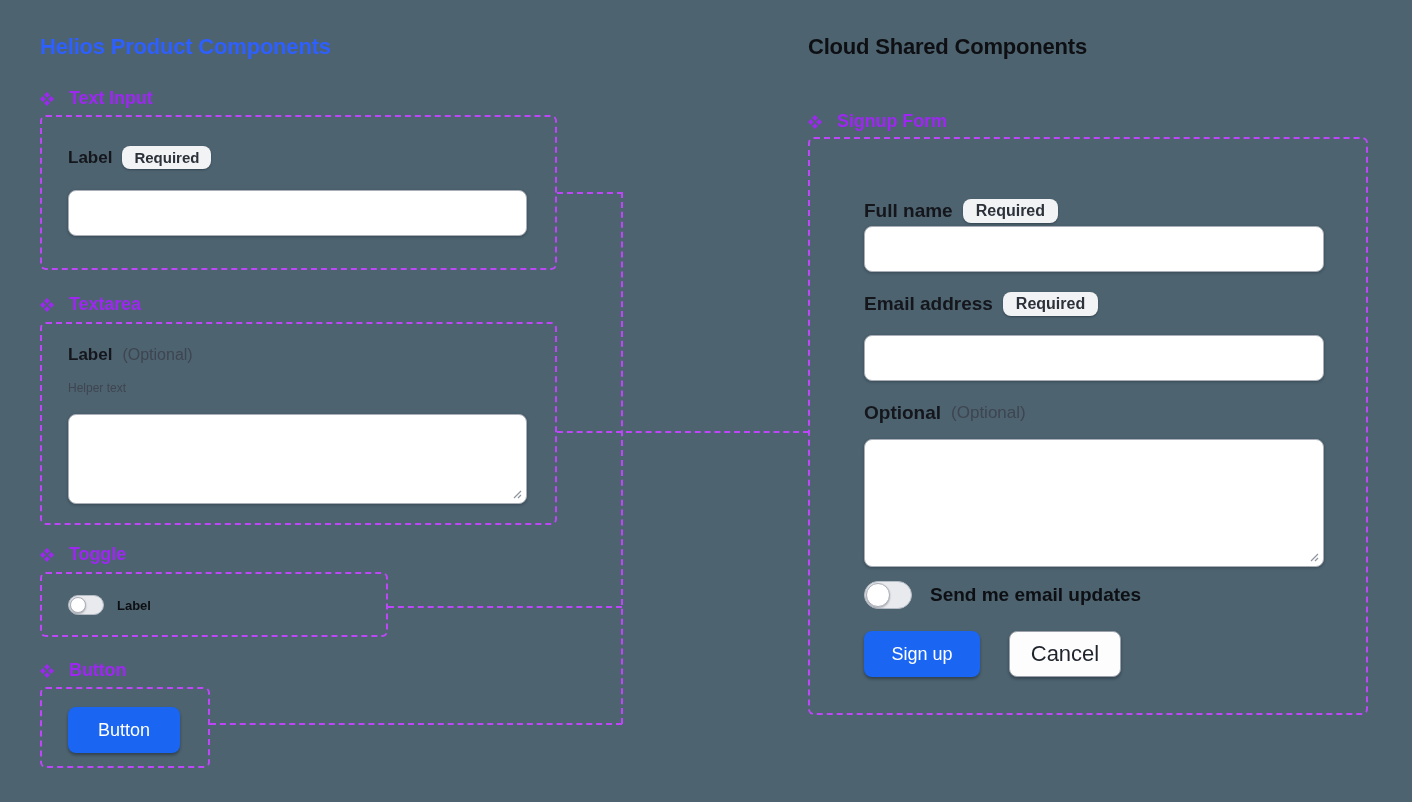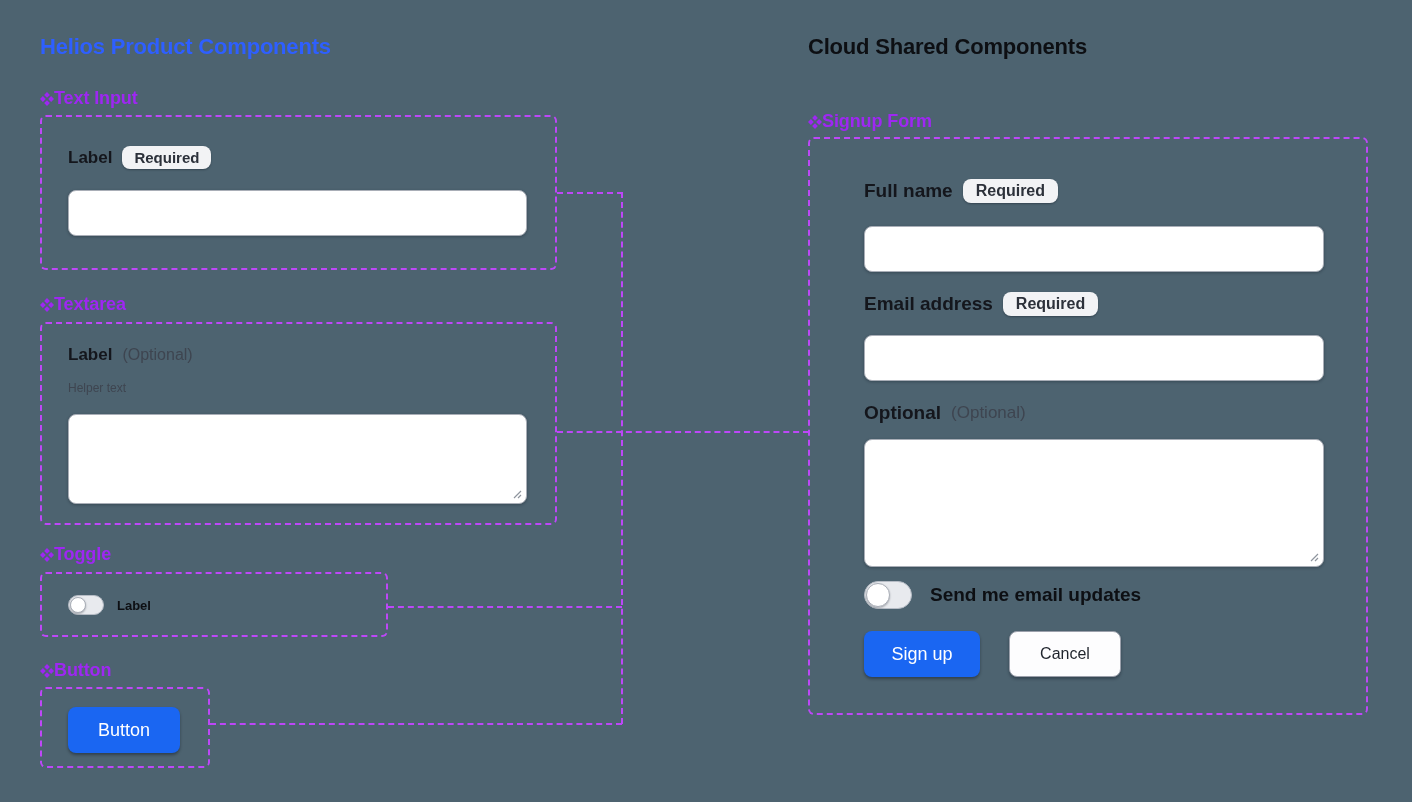--- a/index.html
+++ b/index.html
@@ -19,21 +19,21 @@
     font-family:"Liberation Sans", sans-serif;
     overflow:hidden;
   }
   .canvas{position:relative;width:1412px;height:802px;background:var(--bg)}
 
   .title{position:absolute;font-size:22px;font-weight:700;letter-spacing:-.2px;color:var(--ink)}
   .title-left{left:40px;top:34px;color:var(--blue)}
   .title-right{left:808px;top:34px;color:#0d0f13}
 
   .comp-label{
-    position:absolute;display:flex;align-items:center;gap:0;
+    position:absolute;display:flex;align-items:center;gap:15px;
     color:var(--purple);font-size:18px;font-weight:600;letter-spacing:-.1px;
   }
   .comp-icon{display:inline-flex;color:var(--purple)}
 
   .dashed-box{position:absolute;border:2px dashed var(--dash);border-radius:6px}
   .conn{position:absolute}
   .conn-h{border-top:2px dashed var(--dash)}
   .conn-v{border-left:2px dashed var(--dash)}
 
   .label-row{position:absolute;display:flex;align-items:center;gap:10px}
@@ -79,21 +79,21 @@
 
   .btn{
     position:absolute;display:flex;align-items:center;justify-content:center;
     border-radius:8px;font-family:"Liberation Sans",sans-serif;cursor:pointer;
   }
   .btn-primary{
     background:var(--btn-blue);color:#fff;border:none;font-size:18px;font-weight:500;
     box-shadow:0 2px 3px rgba(10,15,25,.4);
   }
   .btn-secondary{
-    background:#fdfdfe;color:#1f242c;border:1px solid #9ba0ab;font-size:16px;font-weight:400;
+    background:#fdfdfe;color:#1f242c;border:1px solid #9ba0ab;font-size:22px;font-weight:400;
     box-shadow:0 2px 3px rgba(10,15,25,.35);
   }
 </style>
 </head>
 <body>
 
 <div class="canvas">
 
   <div class="conn conn-h" style="left:557px;top:192px;width:66px"></div>
   <div class="conn conn-v" style="left:621px;top:192px;height:532px"></div>
@@ -175,21 +175,21 @@
     <span class="comp-icon">
       <svg width="14" height="14" viewBox="0 0 16 16" fill="currentColor">
           <path d="M8 0l3.3 3.3L8 6.6 4.7 3.3zM0 8l3.3-3.3L6.6 8 3.3 11.3zM9.4 8l3.3-3.3L16 8l-3.3 3.3zM8 9.4l3.3 3.3L8 16l-3.3-3.3z"></path>
         </svg>
     </span>
     <span>Signup Form</span>
   </div>
 
   <div class="dashed-box" style="left:808px;top:137px;width:560px;height:578px">
 
-    <div class="label-row" style="left:54px;top:40px">
+    <div class="label-row" style="left:54px;top:60px">
       <span class="field-label fl-lg">Full name</span>
       <span class="badge badge-lg">Required</span>
     </div>
     <input class="ctl" style="left: 54px; top: 87px; width: 460px; height: 46px;">
 
     <div class="label-row" style="left:54px;top:153px">
       <span class="field-label fl-lg">Email address</span>
       <span class="badge badge-lg">Required</span>
     </div>
     <input class="ctl" style="left: 54px; top: 196px; width: 460px; height: 46px;">

